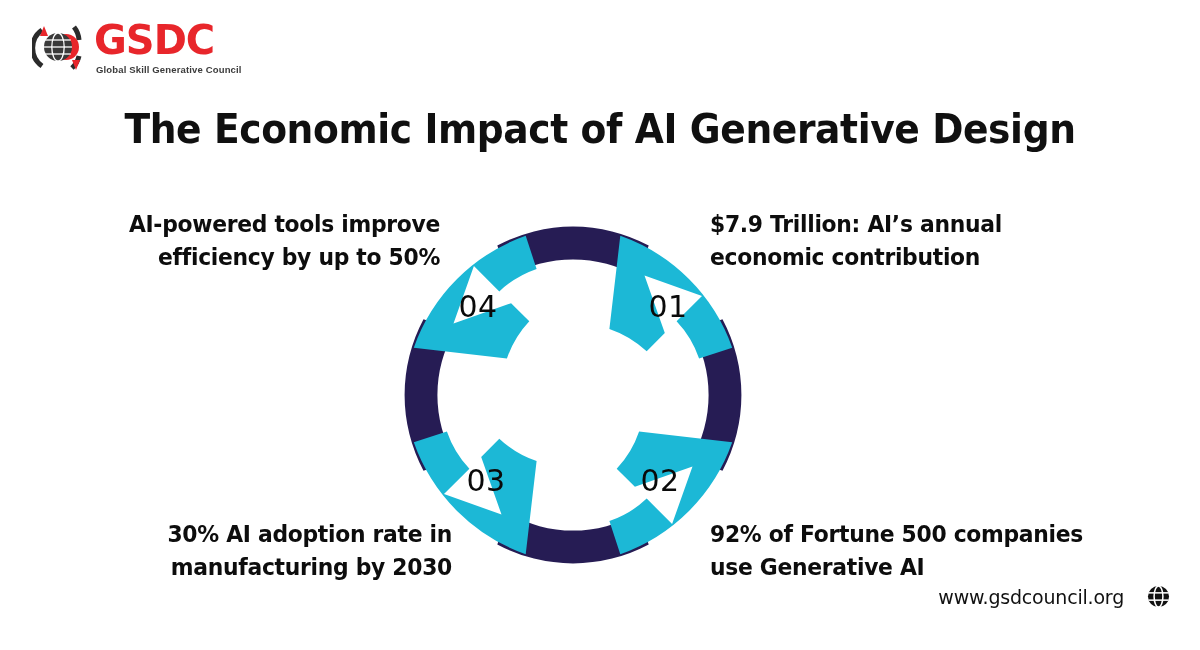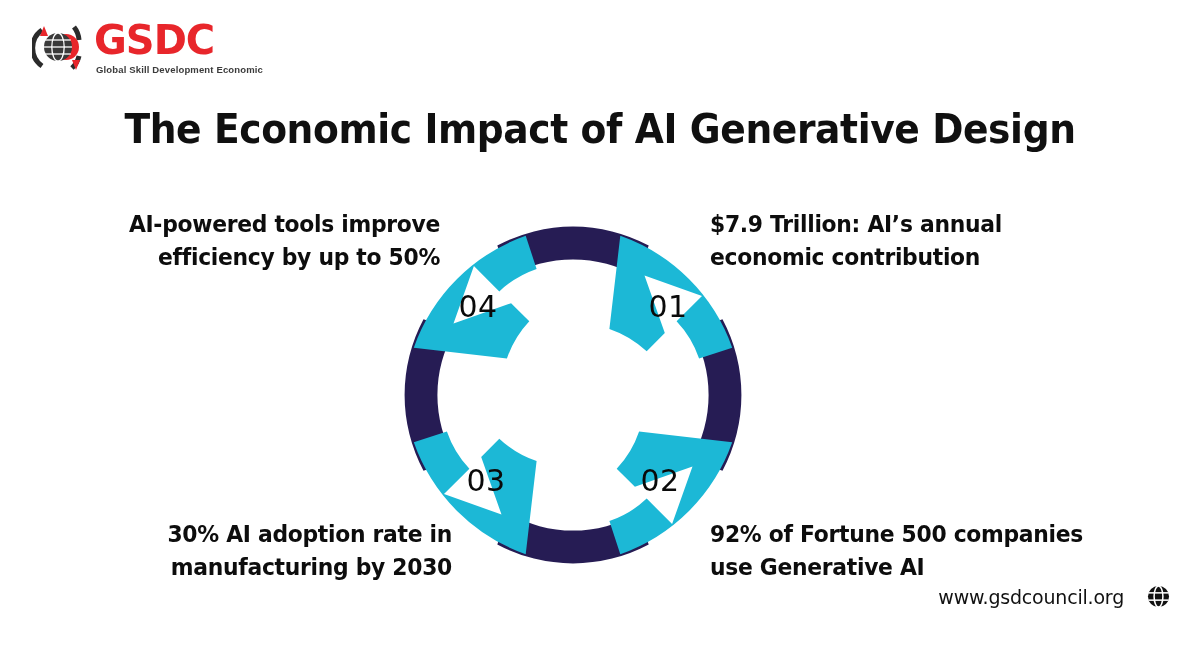--- a/index.html
+++ b/index.html
@@ -95,21 +95,21 @@
 
       <circle cx="26" cy="27" r="14" fill="#3a3a3a"></circle>
       <g stroke="#ffffff" stroke-width="1.3" fill="none">
         <ellipse cx="26" cy="27" rx="6.2" ry="14"></ellipse>
         <line x1="12" y1="27" x2="40" y2="27"></line>
         <path d="M13.2,20 H38.8"></path>
         <path d="M13.2,34 H38.8"></path>
       </g>
     </svg>
     <div id="logo-word">GSDC</div>
-    <div id="logo-sub">Global Skill Development Economic</div>
+    <div id="logo-sub">Global Skill Generative Council</div>
   </div>
 
   <div id="title">The Economic Impact of AI Generative Design</div>
 
   <div class="callout" id="callout-04">
     <div>AI-powered tools improve</div>
     <div>efficiency by up to 50%</div>
   </div>
 
   <div class="callout" id="callout-01">

